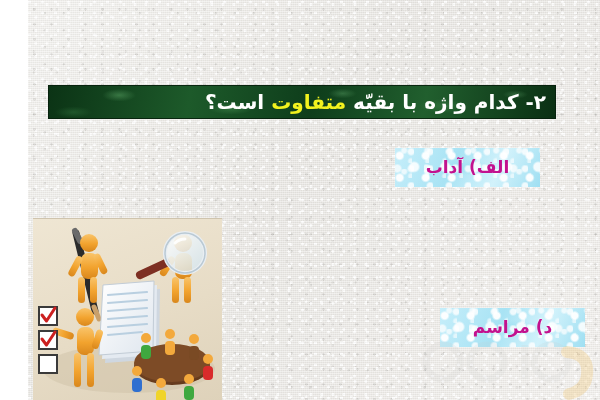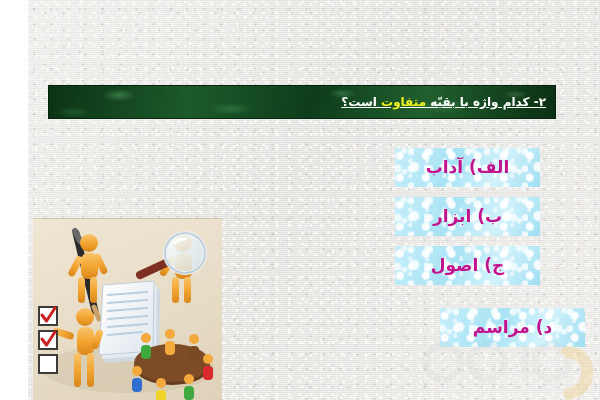--- a/index.html
+++ b/index.html
@@ -76,28 +76,27 @@
       linear-gradient(100deg, #0b3315 0%, #1d5a2a 28%, #0e3d1b 52%, #215f2e 74%, #0a2f13 100%);
     box-shadow: inset 0 0 0 1px rgba(6,30,12,.85);
     display: flex;
     align-items: center;
     justify-content: flex-start;
     padding: 0 10px 0 0;
     box-sizing: border-box;
   }
   .title-text {
     font-family: "DejaVu Sans", "Liberation Sans", sans-serif;
-    font-size: 12px;
+    font-size: 20px;
     font-weight: 700;
     color: #ffffff;
     white-space: nowrap;
     direction: rtl;
     letter-spacing: .2px;
     line-height: 1;
-    text-decoration: underline;
   }
   .title-text .hl {
     color: #f2f21e;
   }
 
   
   .option {
     position: absolute;
     left: 395px;
     width: 145px;
@@ -168,26 +167,20 @@
   <div class="bg-left-strip"></div>
 
   <div class="title-bar">
     <div class="title-text">
       <span>۲- کدام واژه با بقیّه </span><span class="hl">متفاوت</span><span> است؟</span>
     </div>
   </div>
 
   <div class="option" id="opt-0">
     <span class="option-text">الف) آداب</span>
-  </div>
-  <div class="option" id="opt-1">
-    <span class="option-text">ب) ابزار</span>
-  </div>
-  <div class="option" id="opt-2">
-    <span class="option-text">ج) اصول</span>
   </div>
   <div class="option" id="opt-3">
     <span class="option-text">د) مراسم</span>
   </div>
 
   <div class="clipart">
     <svg width="189" height="182" viewBox="0 0 189 182" xmlns="http://www.w3.org/2000/svg">
       <defs>
         <linearGradient id="fig" x1="0" y1="0" x2="0" y2="1">
           <stop offset="0%" stop-color="#f9c46a"></stop>

